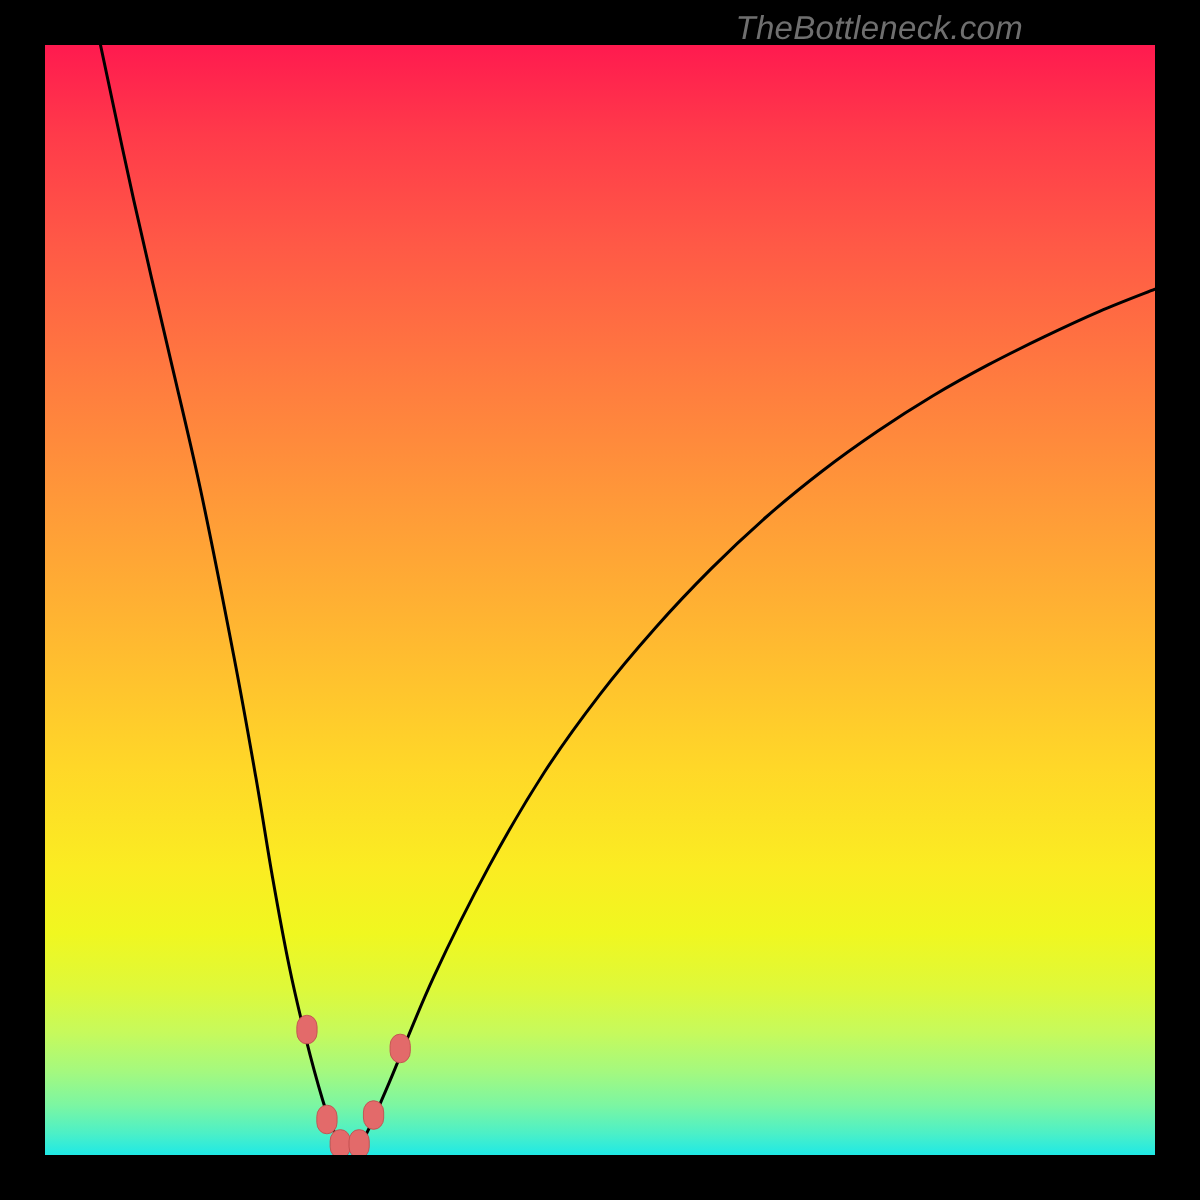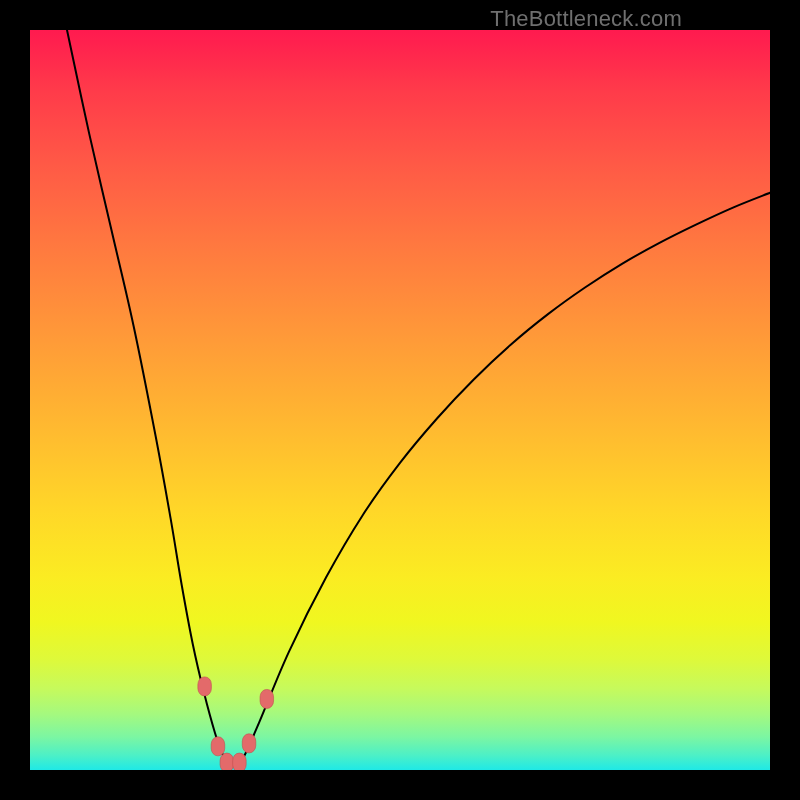--- a/index.html
+++ b/index.html
@@ -11,20 +11,21 @@
     background: #000;
     font-family: Arial, Helvetica, sans-serif;
   }
   .frame {
     position: absolute;
     left: 0;
     top: 0;
     width: 696px;
     height: 800px;
     background: #000;
+    font-style: italic;
   }
   .plot {
     position: absolute;
     left: 30px;
     top: 30px;
     width: 740px;
     height: 740px;
     background: linear-gradient(
       to bottom,
       #ff1a4f 0%,

